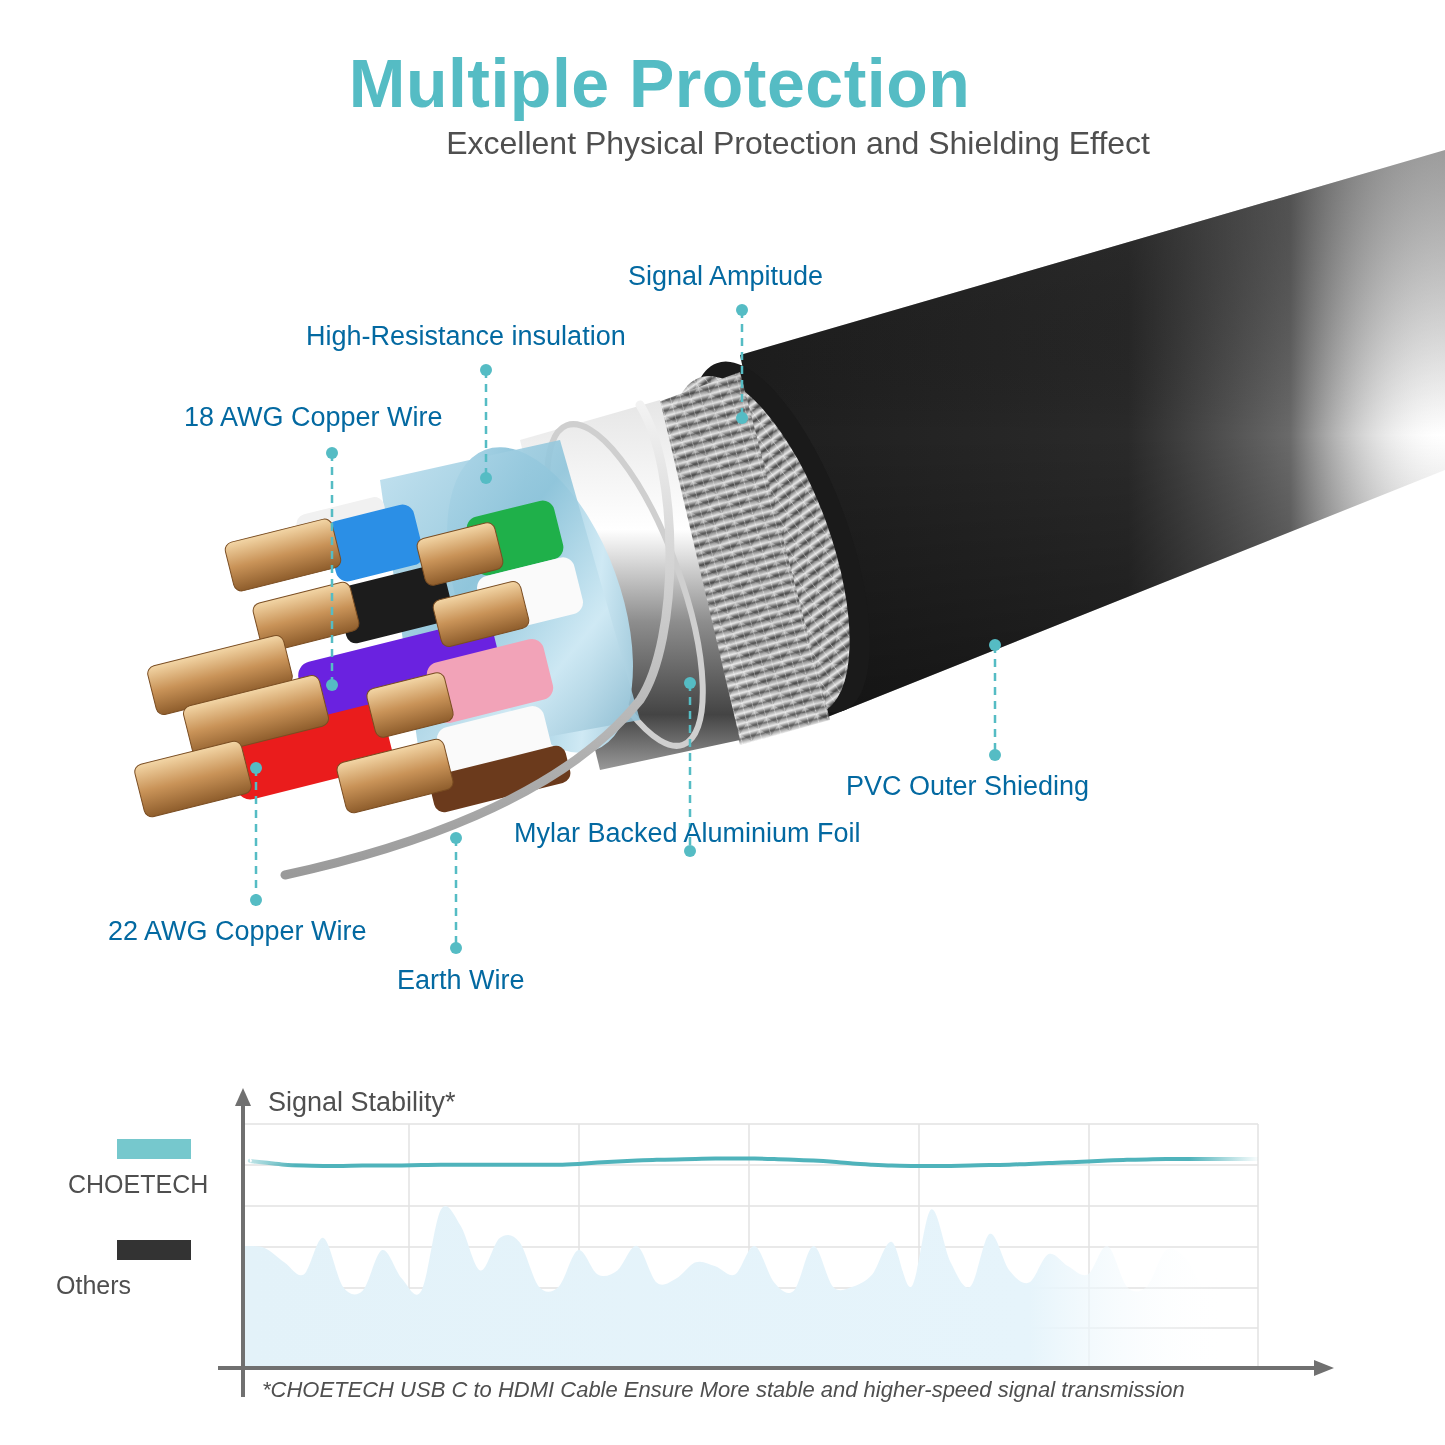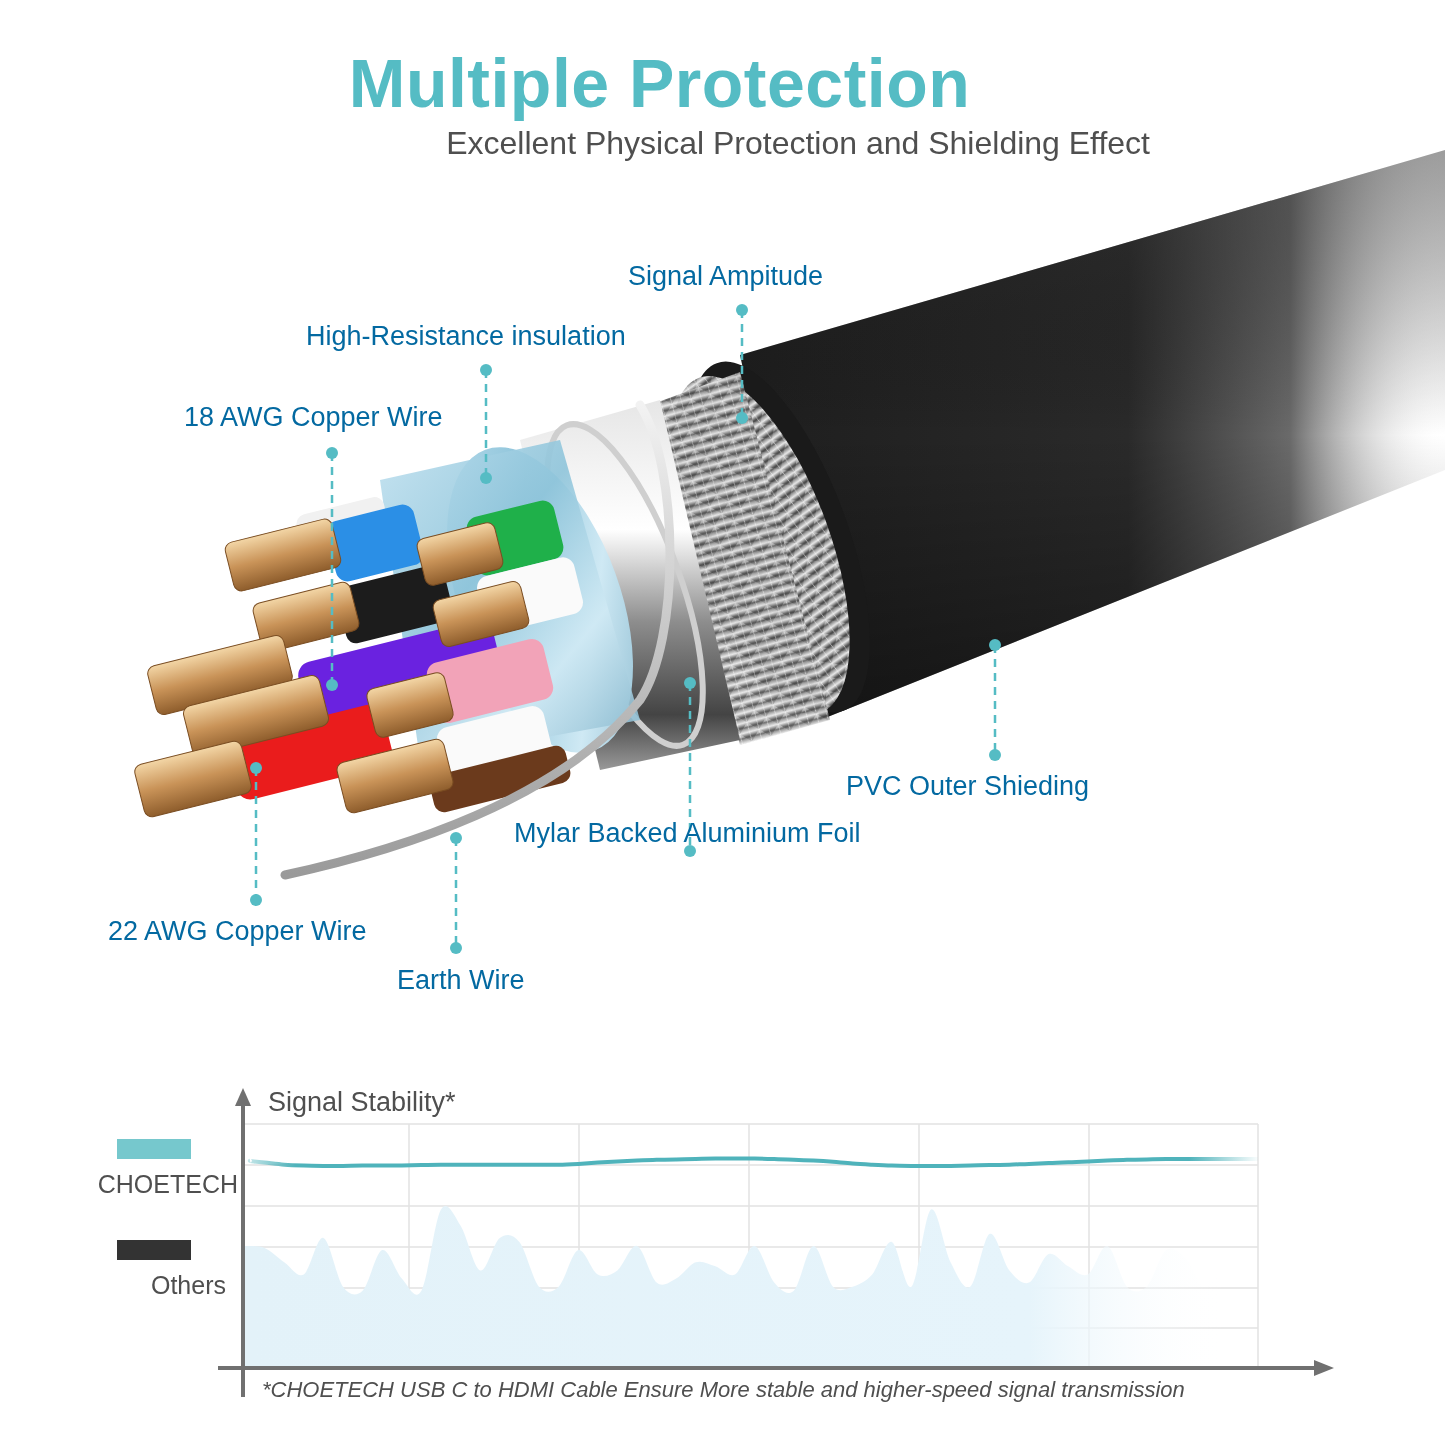--- a/index.html
+++ b/index.html
@@ -3,21 +3,21 @@
 <meta charset="utf-8">
 <style>
   html,body{margin:0;padding:0;background:#ffffff;}
   body{width:1445px;height:1445px;position:relative;overflow:hidden;font-family:"Liberation Sans",sans-serif;color:#505050;}
   .title{position:absolute;left:0;width:1319px;top:44px;text-align:center;font-size:68px;font-weight:bold;color:#55bcc4;letter-spacing:0.5px;}
   .subtitle{position:absolute;left:0;width:1150px;top:125px;text-align:right;font-size:32px;color:#4f4f4f;}
   .illus{position:absolute;left:0;top:0;}
   .callout-label{position:absolute;font-size:27px;color:#0369a1;white-space:nowrap;}
   .chart-title{position:absolute;left:268px;top:1087px;font-size:27px;color:#4f4f4f;}
   .legend-swatch{position:absolute;width:74px;height:20px;}
-  .legend-label{position:absolute;font-size:25px;color:#4f4f4f;text-align:right;width:170px;}
+  .legend-label{position:absolute;font-size:25px;color:#4f4f4f;text-align:left;width:170px;}
   .footnote{position:absolute;left:262px;top:1377px;font-size:22px;color:#4f4f4f;white-space:nowrap;font-style:italic;}
 </style>
 </head>
 <body>
 
 <div class="title">Multiple Protection</div>
 <div class="subtitle">Excellent Physical Protection and Shielding Effect</div>
 
 <svg class="illus" width="1445" height="1045" viewBox="0 0 1445 1045" xmlns="http://www.w3.org/2000/svg">
   <defs>

